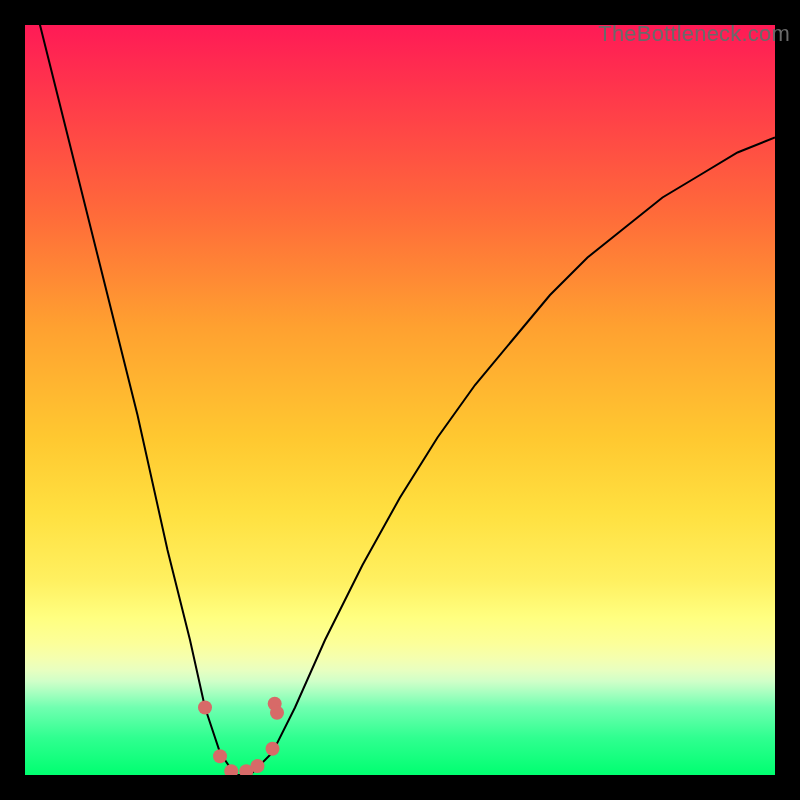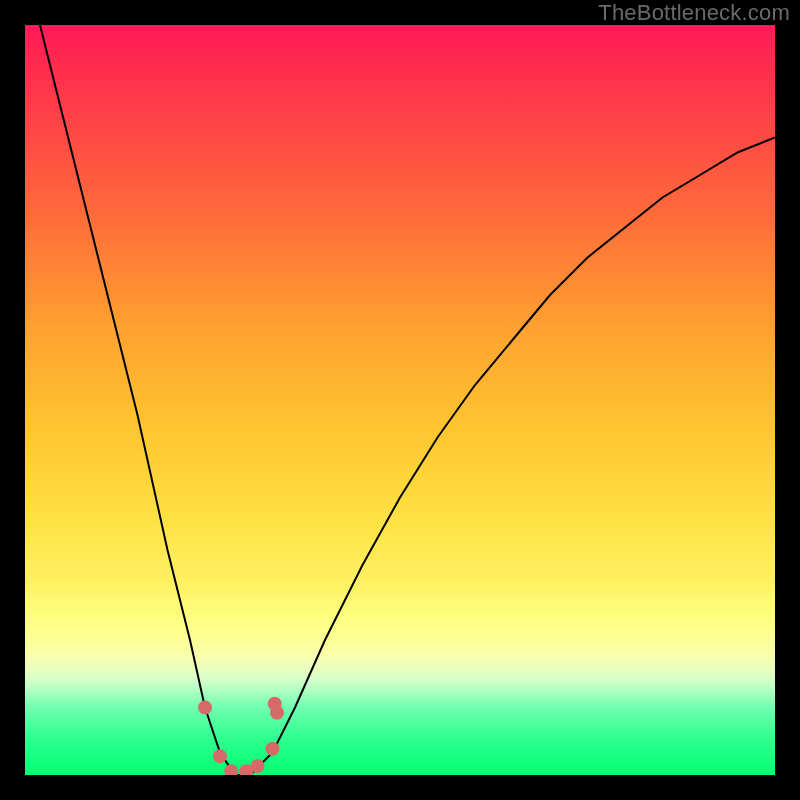--- a/index.html
+++ b/index.html
@@ -32,21 +32,21 @@
       #e8ffc0 86%,
       #d0ffc8 87.5%,
       #a8ffc0 89%,
       #70ffb0 91%,
       #30ff90 95%,
       #00ff70 100%
     );
   }
   .watermark {
     position: absolute;
-    top: 0;
+    top: 21px;
     right: 10px;
     color: #6a6a6a;
     font-size: 22px;
     font-weight: 500;
     letter-spacing: 0.2px;
   }
   svg.curve {
     position: absolute;
     left: 0;
     top: 0;

